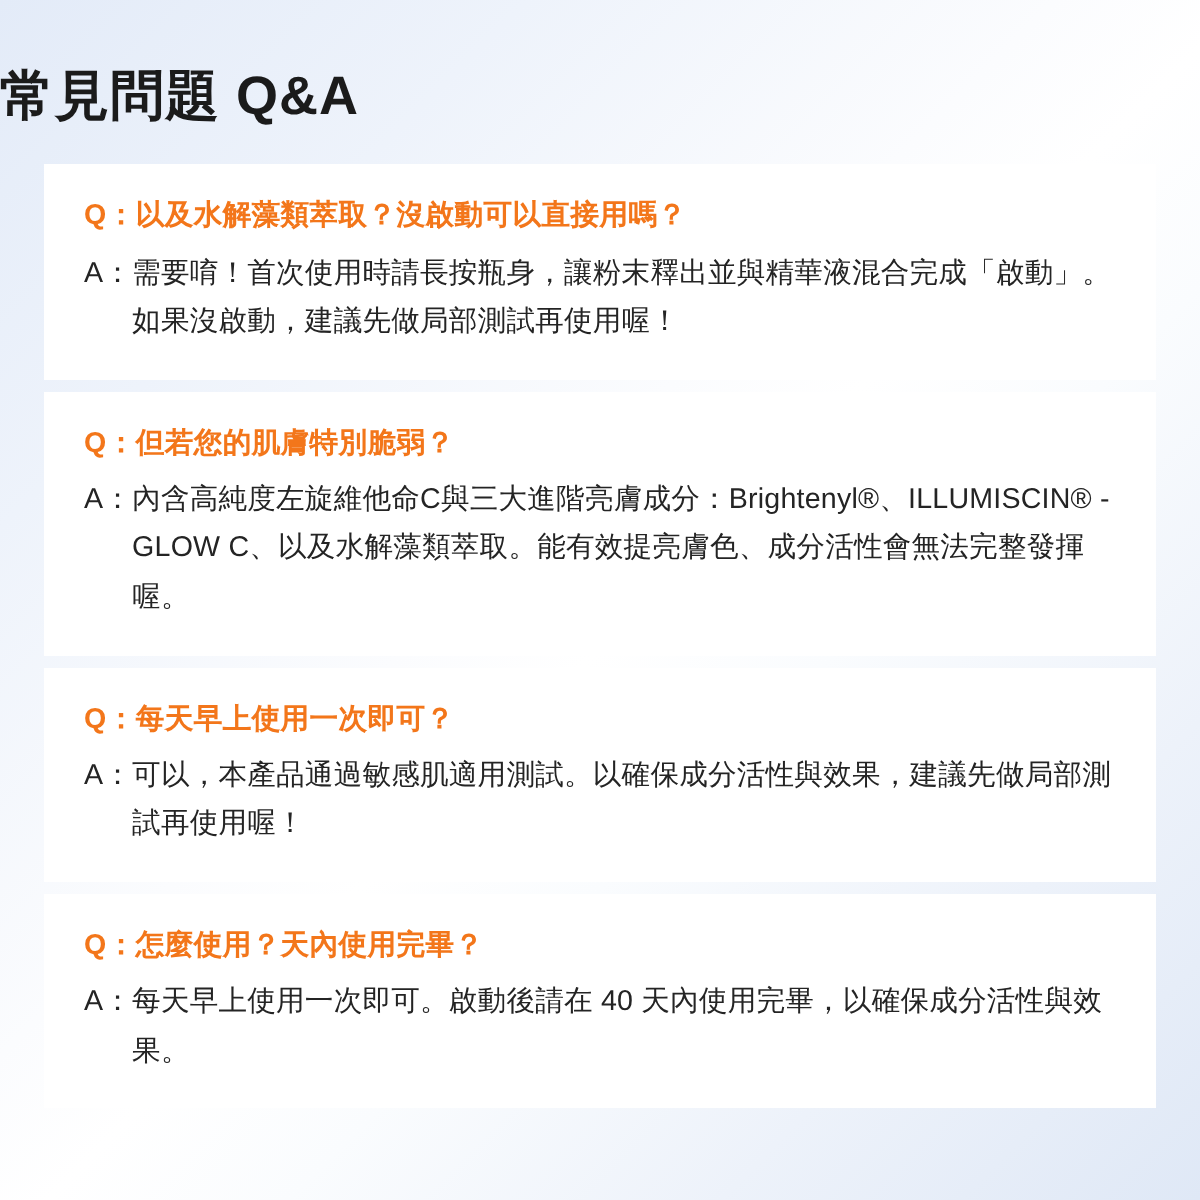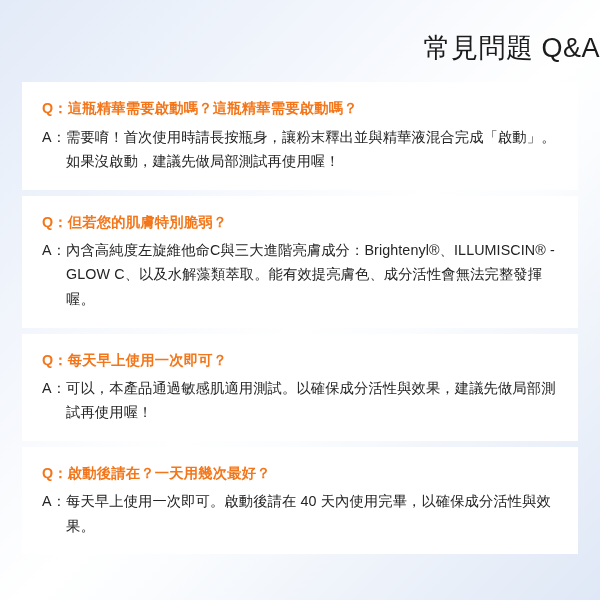--- a/index.html
+++ b/index.html
@@ -32,24 +32,24 @@
     display: flex;
     flex-direction: column;
     align-items: center;
   }
 
   .page-title {
     margin: 0;
     padding: 32px 0 18px 0;
     font-size: 27px;
     line-height: 1.2;
-    font-weight: 400;
+    font-weight: 700;
     letter-spacing: 0.5px;
     color: #1b1b1b;
-    text-align: right;
+    text-align: left;
     width: 100%;
     box-sizing: border-box;
   }
 
   .faq-list {
     width: 556px;
     display: flex;
     flex-direction: column;
     gap: 6px;
   }
@@ -103,21 +103,21 @@
 
 <div class="faq-page">
 
   <h1 class="page-title">常見問題 Q&amp;A</h1>
 
   <div class="faq-list">
 
     <div class="faq-card">
       <div class="qa-line q-line">
         <span class="qa-marker">Q：</span>
-        <span class="qa-text">這瓶精華需要啟動嗎？這瓶精華需要啟動嗎？</span>
+        <span class="qa-text">以及水解藻類萃取？沒啟動可以直接用嗎？</span>
       </div>
       <div class="qa-line a-line">
         <span class="qa-marker">A：</span>
         <span class="qa-text">需要唷！首次使用時請長按瓶身，讓粉末釋出並與精華液混合完成「啟動」。如果沒啟動，建議先做局部測試再使用喔！</span>
       </div>
     </div>
 
     <div class="faq-card">
       <div class="qa-line q-line">
         <span class="qa-marker">Q：</span>
@@ -136,21 +136,21 @@
       </div>
       <div class="qa-line a-line">
         <span class="qa-marker">A：</span>
         <span class="qa-text">可以，本產品通過敏感肌適用測試。以確保成分活性與效果，建議先做局部測試再使用喔！</span>
       </div>
     </div>
 
     <div class="faq-card">
       <div class="qa-line q-line">
         <span class="qa-marker">Q：</span>
-        <span class="qa-text">啟動後請在？一天用幾次最好？</span>
+        <span class="qa-text">怎麼使用？天內使用完畢？</span>
       </div>
       <div class="qa-line a-line">
         <span class="qa-marker">A：</span>
         <span class="qa-text">每天早上使用一次即可。啟動後請在 40 天內使用完畢，以確保成分活性與效果。</span>
       </div>
     </div>
 
   </div>
 </div>
 

